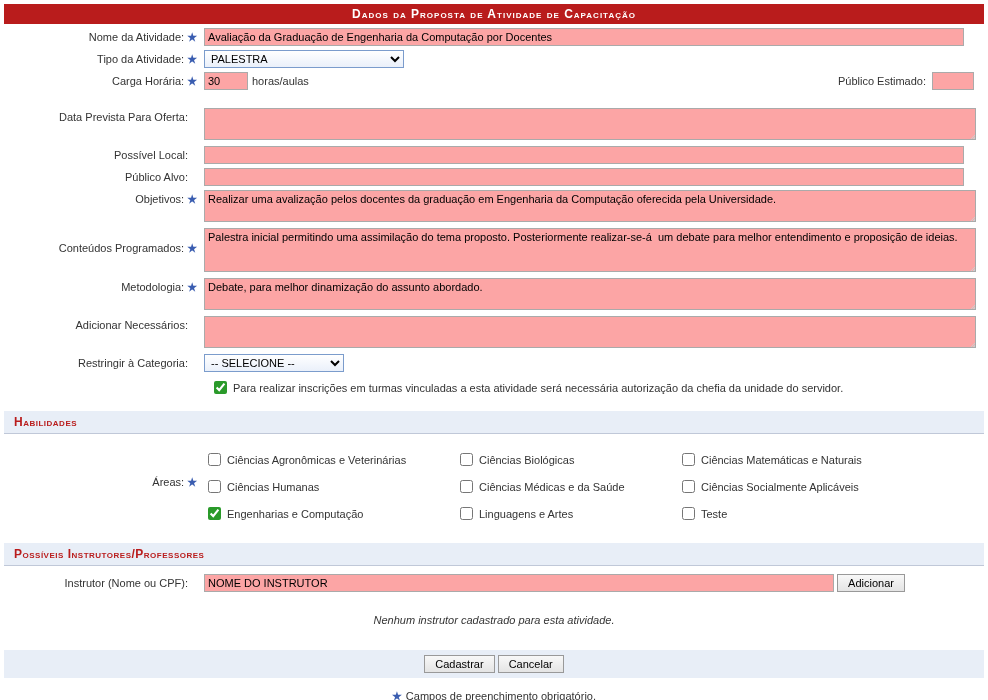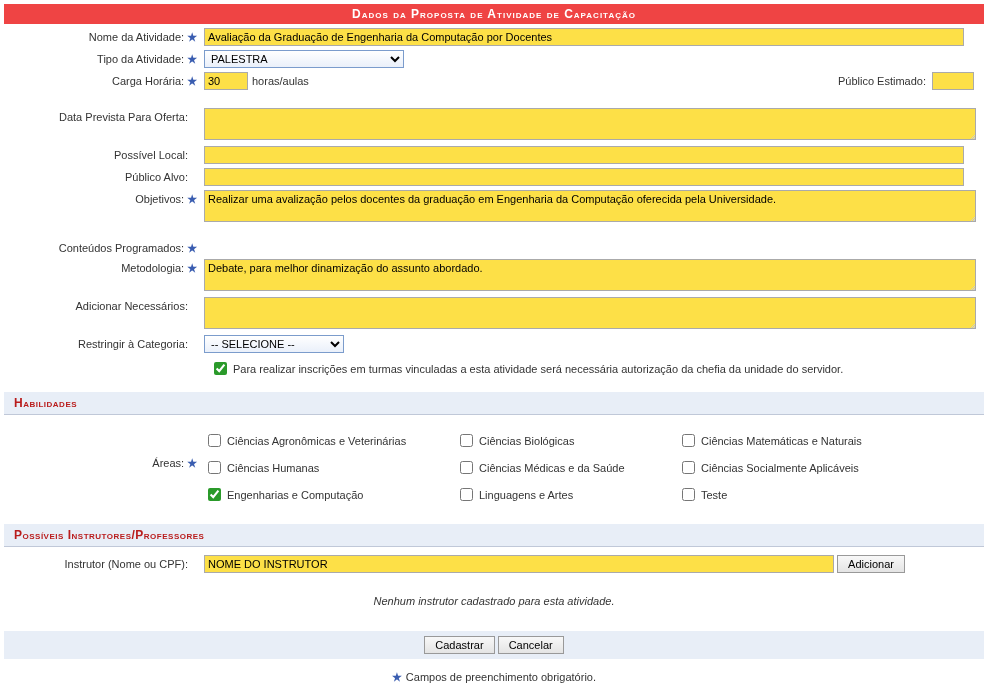--- a/index.html
+++ b/index.html
@@ -5,21 +5,21 @@
   * { box-sizing: border-box; }
   body {
     margin: 0;
     padding: 4px;
     font-family: Verdana, Arial, sans-serif;
     font-size: 11px;
     color: #333;
     background: #fff;
   }
   .header-bar {
-    background: #ef4444;
+    background: #b91c1c;
     color: #fff;
     font-variant: small-caps;
     font-weight: bold;
     font-size: 12px;
     text-align: center;
     padding: 3px 0;
     letter-spacing: 1px;
   }
   .section-header {
     background: #e8eef7;
@@ -56,21 +56,21 @@
   }
   .form-value {
     flex: 1;
     padding-right: 8px;
   }
   input[type="text"], textarea, select {
     font-family: Verdana, Arial, sans-serif;
     font-size: 11px;
     padding: 2px 3px;
     border: 1px solid #aaa;
-    background: #fde047;
+    background: #fca5a5;
   }
   .input-full { width: 760px; }
   .input-short { width: 44px; }
   .input-est { width: 42px; }
   .input-instrutor { width: 630px; }
   textarea {
     width: 772px;
     resize: none;
     background-image: linear-gradient(135deg, transparent 80%, #ccc 80%, #ccc 85%, transparent 85%, transparent 90%, #ccc 90%);
     background-repeat: no-repeat;
@@ -198,20 +198,21 @@
   <div class="form-value"><input type="text" class="input-full" value="" style=""></div>
 </div>
 
 <div class="form-row">
   <div class="form-label"><span>Objetivos:</span><span class="req">★</span></div>
   <div class="form-value"><textarea class="ta-small" style="">Realizar uma avalização pelos docentes da graduação em Engenharia da Computação oferecida pela Universidade.</textarea></div>
 </div>
 
 <div class="form-row">
   <div class="form-label" style="padding-top:14px"><span>Conteúdos Programados:</span><span class="req">★</span></div>
+  <div class="form-value"><textarea class="ta-med" style="">Palestra inicial permitindo uma assimilação do tema proposto. Posteriormente realizar-se-á  um debate para melhor entendimento e proposição de ideias.</textarea></div>
 </div>
 
 <div class="form-row">
   <div class="form-label"><span>Metodologia:</span><span class="req">★</span></div>
   <div class="form-value"><textarea class="ta-small" style="">Debate, para melhor dinamização do assunto abordado.</textarea></div>
 </div>
 
 <div class="form-row">
   <div class="form-label"><span>Adicionar Necessários:</span><span class="req-placeholder"></span></div>
   <div class="form-value"><textarea class="ta-small" style=""></textarea></div>

